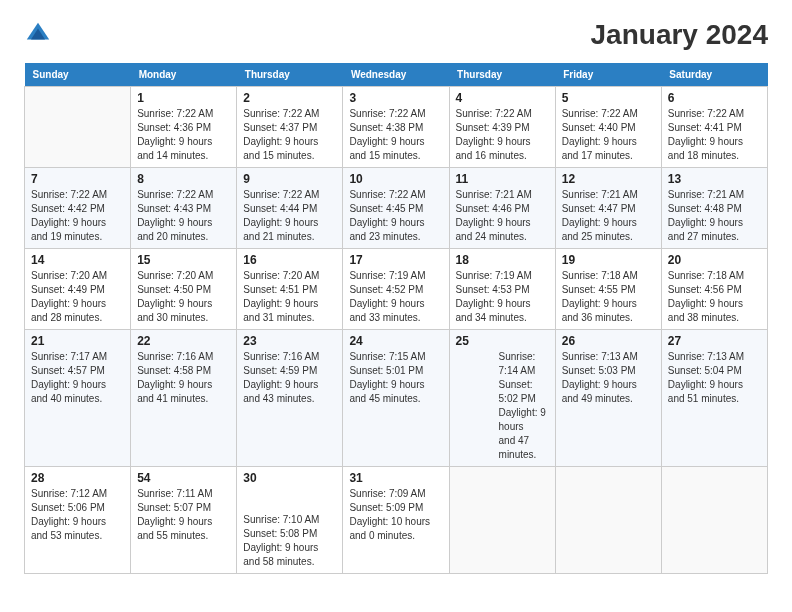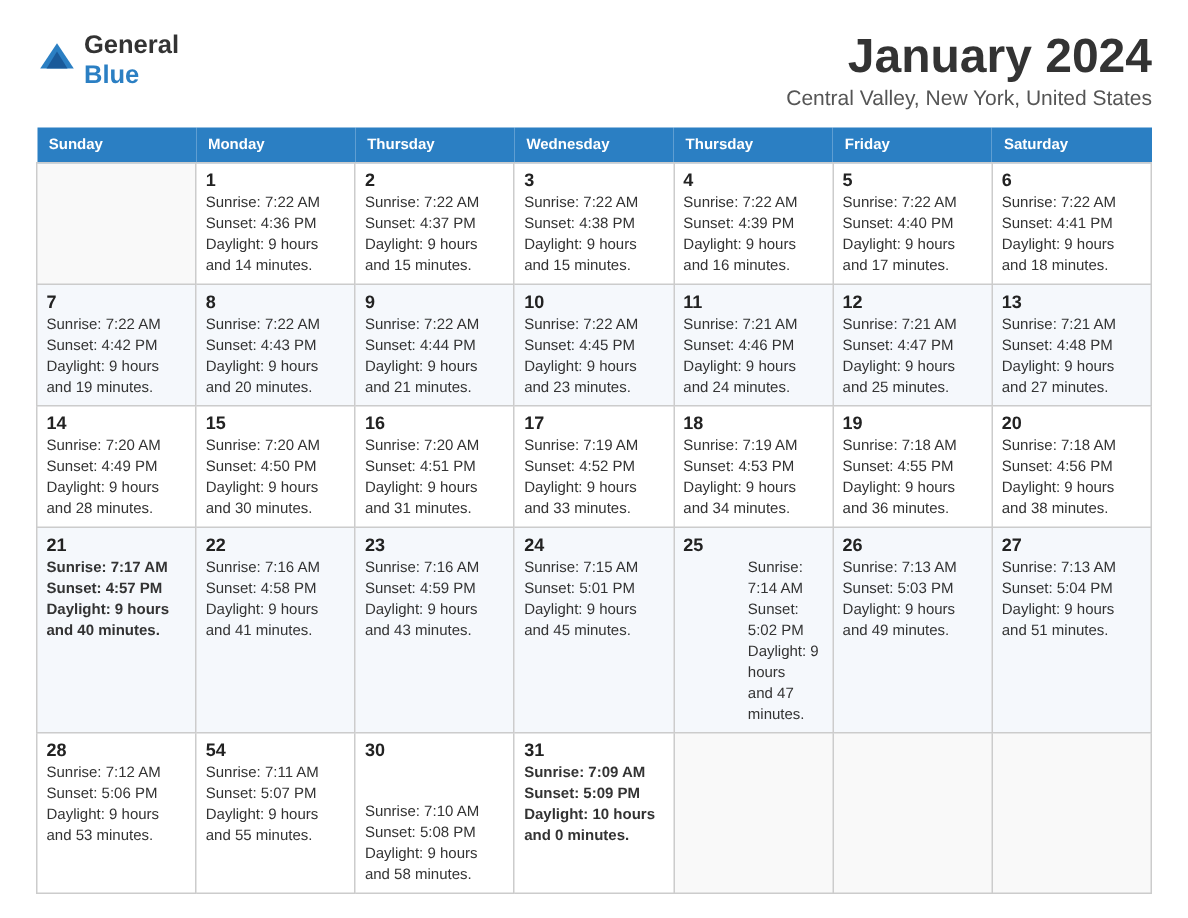--- a/index.html
+++ b/index.html
@@ -22,21 +22,21 @@
       gap: 4px;
     }
     .logo-icon {
       width: 28px;
       height: 28px;
     }
     .title-section {
       text-align: right;
     }
     .calendar-title {
-      font-size: 32px;
+      font-size: 28px;
       font-weight: bold;
       color: #333;
       line-height: 1.1;
     }
     .calendar-subtitle {
       font-size: 14px;
       color: #555;
       margin-top: 2px;
     }
     .calendar-table {
@@ -81,30 +81,23 @@
   </style>
 </head>
 <body>
 
 <div class="header-section">
   <div class="logo">
     <svg class="logo-icon" viewBox="0 0 40 40" xmlns="http://www.w3.org/2000/svg">
       <polygon points="20,4 36,28 4,28" fill="#2b7fc3"></polygon>
       <polygon points="20,12 30,28 10,28" fill="#1a5a9a"></polygon>
     </svg>
-    <div>
-      <div>
-        <span style="color:#333;font-weight:bold;font-size:17px;">General</span><br>
-        <span style="color:#2b7fc3;font-weight:bold;font-size:17px;">Blue</span>
-      </div>
-    </div>
   </div>
   <div class="title-section">
     <div class="calendar-title">January 2024</div>
-    <div class="calendar-subtitle">Central Valley, New York, United States</div>
   </div>
 </div>
 
 <table class="calendar-table">
   <thead>
     <tr>
     <th>Sunday</th>
         <th>Monday</th>
         <th>Thursday</th>
         <th>Wednesday</th>
@@ -257,21 +250,21 @@
           <div class="day-number">20</div>
           <div class="day-info" style="white-space: pre-line;">Sunrise: 7:18 AM
 Sunset: 4:56 PM
 Daylight: 9 hours
 and 38 minutes.</div>
         </td>
       </tr>
       <tr>
         <td>
           <div class="day-number">21</div>
-          <div class="day-info" style="white-space: pre-line; font-weight: bold;">Sunrise: 7:17 AM
+          <div class="day-info" style="white-space: pre-line;">Sunrise: 7:17 AM
 Sunset: 4:57 PM
 Daylight: 9 hours
 and 40 minutes.</div>
         </td>
         <td>
           <div class="day-number">22</div>
           <div class="day-info" style="white-space: pre-line;">Sunrise: 7:16 AM
 Sunset: 4:58 PM
 Daylight: 9 hours
 and 41 minutes.</div>
@@ -329,21 +322,21 @@
         </td>
         <td>
           <div class="day-number">30</div>
           <div class="day-info" style="white-space: pre-line; margin-top: 28px;">Sunrise: 7:10 AM
 Sunset: 5:08 PM
 Daylight: 9 hours
 and 58 minutes.</div>
         </td>
         <td>
           <div class="day-number">31</div>
-          <div class="day-info" style="white-space: pre-line; font-weight: bold;">Sunrise: 7:09 AM
+          <div class="day-info" style="white-space: pre-line;">Sunrise: 7:09 AM
 Sunset: 5:09 PM
 Daylight: 10 hours
 and 0 minutes.</div>
         </td>
         <td class="empty-cell"></td>
         <td class="empty-cell"></td>
         <td class="empty-cell"></td>
       </tr>
     </tbody>
 </table>

